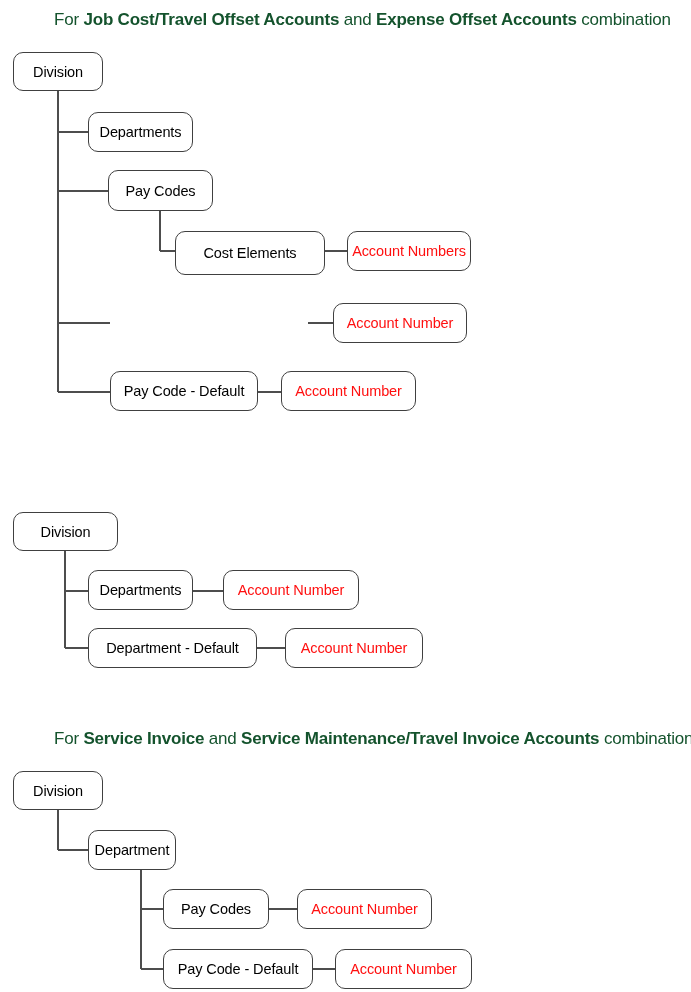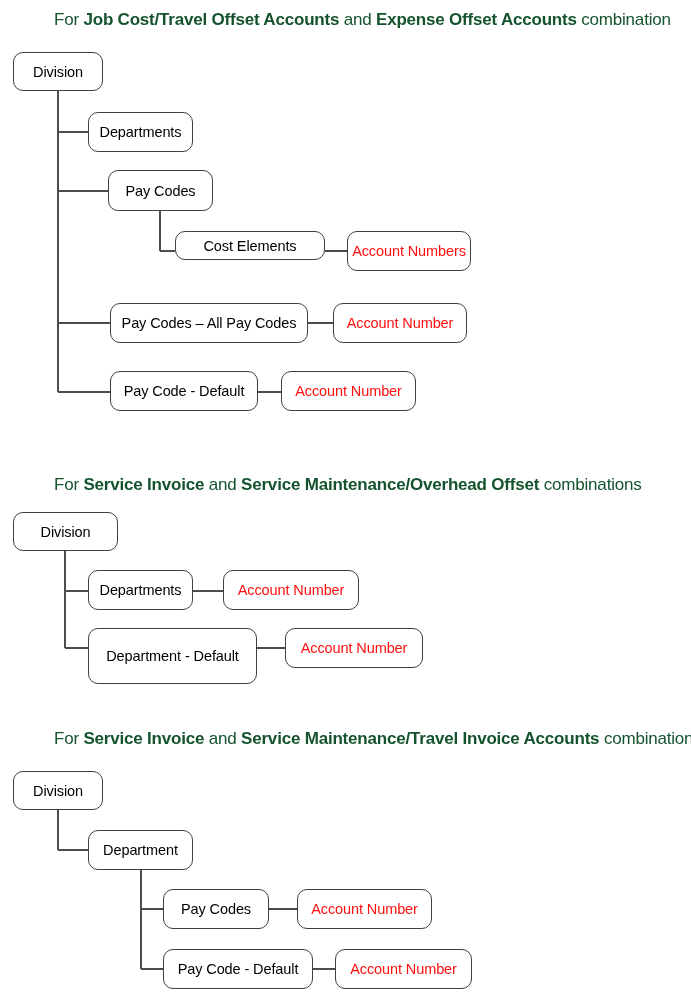--- a/index.html
+++ b/index.html
@@ -64,55 +64,51 @@
   <div class="hline" style="left:160px;top:250px;width:15px"></div>
   <div class="hline" style="left:325px;top:250px;width:22px"></div>
   <div class="hline" style="left:58px;top:322px;width:52px"></div>
   <div class="hline" style="left:308px;top:322px;width:25px"></div>
   <div class="hline" style="left:58px;top:391px;width:52px"></div>
   <div class="hline" style="left:258px;top:391px;width:23px"></div>
 
   <div class="node" style="left:13px;top:52px;width:90px;height:39px">Division</div>
   <div class="node" style="left:88px;top:112px;width:105px;height:40px">Departments</div>
   <div class="node" style="left:108px;top:170px;width:105px;height:41px">Pay Codes</div>
-  <div class="node" style="left:175px;top:231px;width:150px;height:29px">Cost Elements</div>
+  <div class="node" style="left:175px;top:231px;width:150px;height:44px">Cost Elements</div>
   <div class="node red" style="left:347px;top:231px;width:124px;height:40px">Account Numbers</div>
-  <div class="node" style="left:110px;top:303px;width:198px;height:40px">Pay Codes – All Pay Codes</div>
   <div class="node red" style="left:333px;top:303px;width:134px;height:40px">Account Number</div>
   <div class="node" style="left:110px;top:371px;width:148px;height:40px">Pay Code - Default</div>
   <div class="node red" style="left:281px;top:371px;width:135px;height:40px">Account Number</div>
 
-  <div class="heading" style="top:474px">
-    <span>For </span><b>Service Invoice</b><span> and </span><b>Service Maintenance/Overhead Offset</b><span> combinations</span>
-  </div>
 
   <div class="vline" style="left:64px;top:551px;height:97px"></div>
   <div class="hline" style="left:65px;top:590px;width:23px"></div>
   <div class="hline" style="left:193px;top:590px;width:30px"></div>
   <div class="hline" style="left:65px;top:647px;width:23px"></div>
   <div class="hline" style="left:257px;top:647px;width:28px"></div>
 
   <div class="node" style="left:13px;top:512px;width:105px;height:39px">Division</div>
   <div class="node" style="left:88px;top:570px;width:105px;height:40px">Departments</div>
   <div class="node red" style="left:223px;top:570px;width:136px;height:40px">Account Number</div>
-  <div class="node" style="left:88px;top:628px;width:169px;height:56px">Department - Default</div>
+  <div class="node" style="left:88px;top:628px;width:169px;height:40px">Department - Default</div>
   <div class="node red" style="left:285px;top:628px;width:138px;height:40px">Account Number</div>
 
   <div class="heading" style="top:728px">
     <span>For </span><b>Service Invoice</b><span> and </span><b>Service Maintenance/Travel Invoice Accounts</b><span> combination</span>
   </div>
 
   <div class="vline" style="left:57px;top:810px;height:40px"></div>
   <div class="hline" style="left:58px;top:849px;width:30px"></div>
   <div class="vline" style="left:140px;top:870px;height:99px"></div>
   <div class="hline" style="left:141px;top:908px;width:22px"></div>
   <div class="hline" style="left:269px;top:908px;width:28px"></div>
   <div class="hline" style="left:141px;top:968px;width:22px"></div>
   <div class="hline" style="left:313px;top:968px;width:22px"></div>
 
   <div class="node" style="left:13px;top:771px;width:90px;height:39px">Division</div>
-  <div class="node" style="left:88px;top:830px;width:105px;height:40px">Department</div>
+  <div class="node" style="left:88px;top:830px;width:88px;height:40px">Department</div>
   <div class="node" style="left:163px;top:889px;width:106px;height:40px">Pay Codes</div>
   <div class="node red" style="left:297px;top:889px;width:135px;height:40px">Account Number</div>
   <div class="node" style="left:163px;top:949px;width:150px;height:40px">Pay Code - Default</div>
   <div class="node red" style="left:335px;top:949px;width:137px;height:40px">Account Number</div>
 
 </div>
 
 </body></html>

